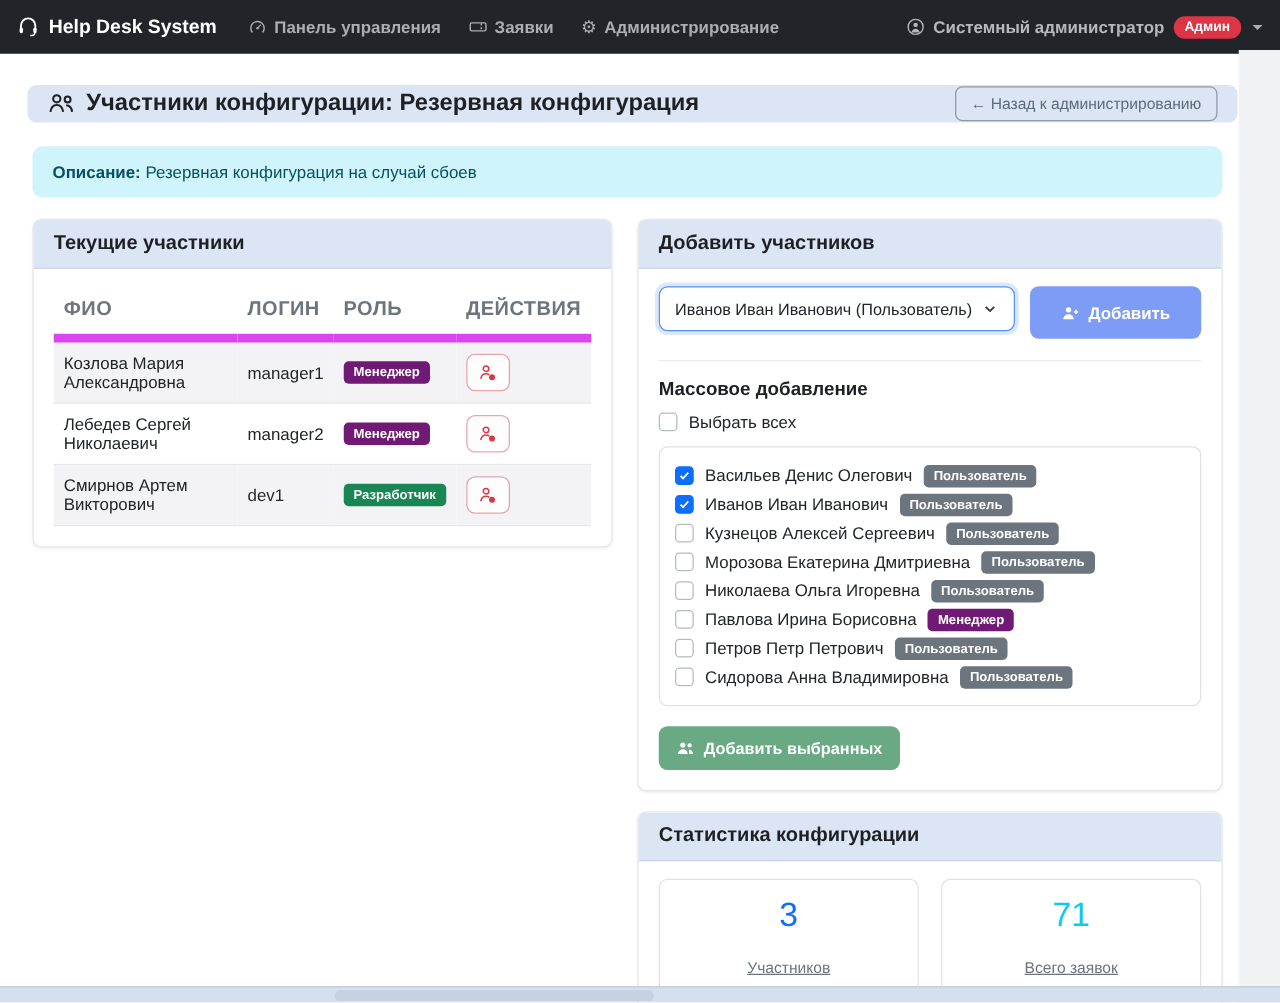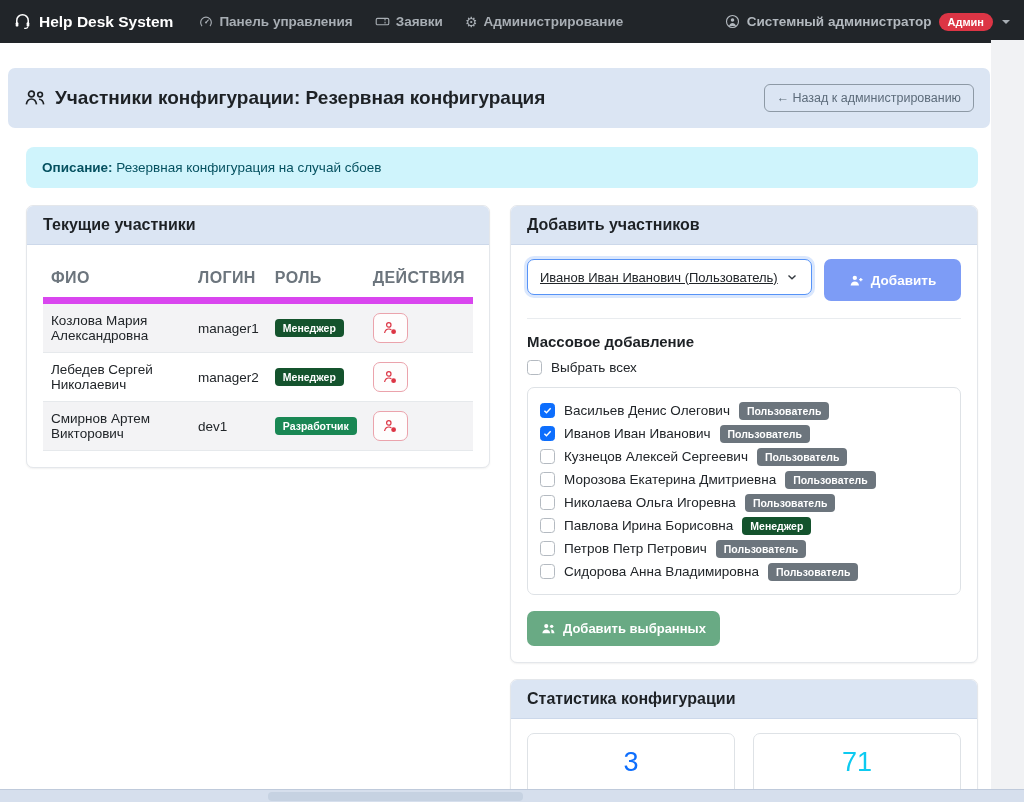--- a/index.html
+++ b/index.html
@@ -21,22 +21,22 @@
   .admin-badge { background:#dc3545; color:#fff; font-size:11px; font-weight:bold; padding:3px 9px; border-radius:10px; }
   .caret-down { width:0; height:0; border-left:4px solid transparent; border-right:4px solid transparent; border-top:4.5px solid #a8aeb4; margin-left:2px; }
 
   
   .right-gutter { position:absolute; top:40px; right:0; width:33px; height:762px; background:#f1f2f4; }
   .hscrollbar { position:absolute; left:0; bottom:0; width:1024px; height:13px; background:#d6dfed; border-top:1px solid #bfcadb; z-index:50; }
   .hscrollbar-thumb { position:absolute; left:268px; top:2px; width:255px; height:9px; background:#c6d2e2; border-radius:4px; }
 
   
   .page-header {
-    margin:25px 34px 0 8px; background:#dbe5f3; border-radius:7px;
-    display:flex; align-items:center; padding:16px 16px;
+    margin:25px 34px 0 22px; background:#dbe5f3; border-radius:7px;
+    display:flex; align-items:center; padding:1px 16px;
   }
   .page-header h1 { font-size:19px; font-weight:bold; color:#1d2125; display:flex; align-items:center; gap:9px; }
   .back-btn {
     margin-left:auto; background:transparent; border:1px solid #8d99a5; color:#5c6b7a;
     font-size:12.5px; padding:6px 12px; border-radius:6px; cursor:pointer;
     font-family:"Liberation Sans", sans-serif;
   }
 
   .inner { margin:0 46px 0 26px; }
 
@@ -56,38 +56,38 @@
   .card-body { padding:14px 16px 16px; }
 
   
   table { width:100%; border-collapse:collapse; }
   th { text-align:left; font-size:16px; color:#6c757d; font-weight:600; letter-spacing:.4px; padding:10px 8px; border-bottom:7px solid #d946ef; }
   td { font-size:13.5px; padding:9px 8px; border-bottom:1px solid #e6e9ec; vertical-align:middle; }
   tbody tr:nth-child(odd) { background:#f3f3f5; }
   .col-name { width:48%; } .col-login { width:16%; } .col-role { width:19%; } .col-act { width:17%; }
 
   .badge { display:inline-block; color:#fff; font-size:10.5px; font-weight:bold; padding:3px 8px; border-radius:4px; white-space:nowrap; }
-  .badge.warning { background:#14532d; }
+  .badge.warning { background:#701a75; }
   .badge.success { background:#198754; }
   .badge.secondary { background:#6c757d; }
 
   .remove-btn {
     width:35px; height:30px; border:1px solid #eba3ac; background:#fefdfd; border-radius:7px;
     display:inline-flex; align-items:center; justify-content:center; cursor:pointer;
   }
 
   
   .section-label { font-size:15px; font-weight:bold; margin-bottom:9px; color:#1d2125; }
   .single-row { display:flex; gap:12px; }
   .select {
     flex:1; height:36px; border:1.5px solid #5693f7; border-radius:7px; background:#fff;
     box-shadow:0 0 0 3px rgba(86,147,247,.22);
     display:flex; align-items:center; padding:0 12px; font-size:13px; color:#212529; cursor:pointer;
   }
-  .select .sel-text { flex:1; white-space:nowrap; overflow:hidden;text-decoration:underline; }
+  .select .sel-text { flex:1; white-space:nowrap; overflow:hidden; }
   .btn { border:none; border-radius:7px; color:#fff; font-size:13.5px; font-weight:600; cursor:pointer;
          display:inline-flex; align-items:center; justify-content:center; gap:7px; font-family:"Liberation Sans", sans-serif; }
   .btn-add { background:#7d9cf6; width:137px; height:42px; }
   .divider { border:none; border-top:1px solid #e9ecef; margin:17px 0 14px; }
   .check-row { display:flex; align-items:center; gap:9px; font-size:13.5px; margin:10px 0 12px; }
   .checkbox { width:15px; height:15px; border:1px solid #b4bac1; border-radius:3.5px; background:#fff; cursor:pointer;
               display:inline-flex; align-items:center; justify-content:center; flex:0 0 auto; }
   .checkbox.checked { background:#0d6efd; border-color:#0d6efd; }
   .user-listbox { border:1px solid #dee2e6; border-radius:7px; padding:11px 12px; }
   .user-item { display:flex; align-items:center; gap:9px; padding:2.5px 0; font-size:13.5px; }

